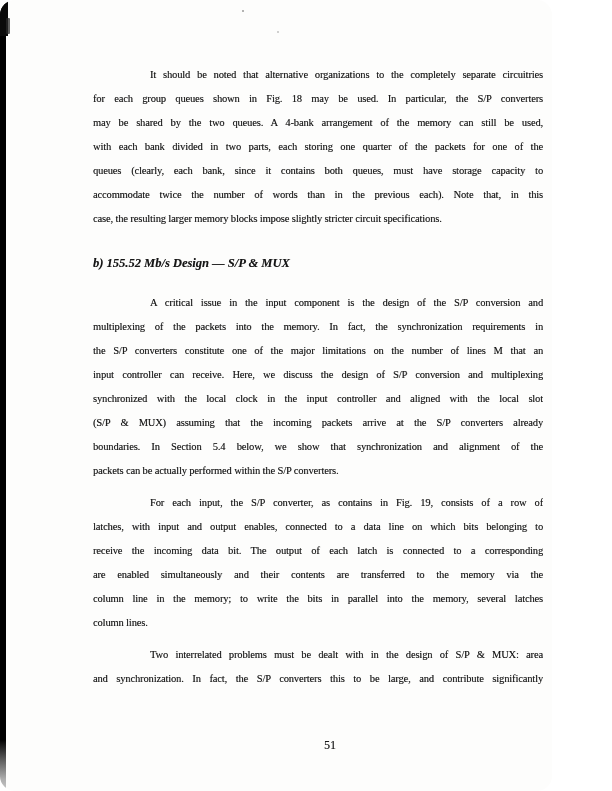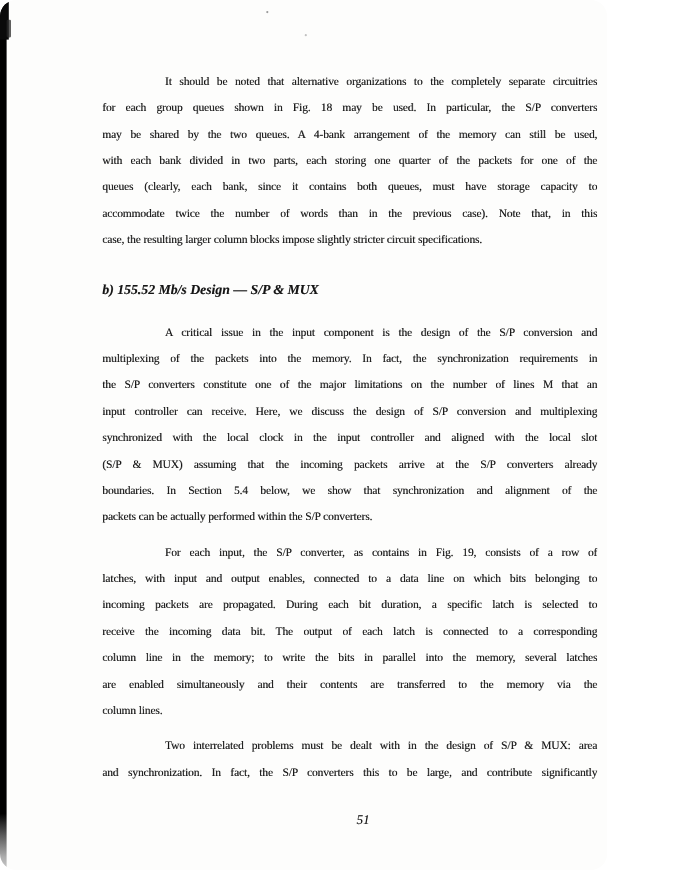--- a/index.html
+++ b/index.html
@@ -75,61 +75,59 @@
 
   .page-number {
     position: absolute;
     top: 736px;
     left: 105px;
     width: 450px;
     text-align: center;
     font-size: 12px;
     line-height: 18px;
     text-shadow: 0.3px 0 0 rgba(0,0,0,0.4);
-    font-style: italic;
   }
 </style>
 </head>
 <body>
 
 <div class="sheet">
   <div class="scan-edge"></div>
   <div class="scan-edge-top"></div>
   <div class="smudge"></div>
   <div class="speck speck-1"></div>
   <div class="speck speck-2"></div>
 
   <section class="content">
     <div class="para">
         <div class="line first">It should be noted that alternative organizations to the completely separate circuitries</div>
         <div class="line">for each group queues shown in Fig. 18 may be used. In particular, the S/P converters</div>
         <div class="line">may be shared by the two queues. A 4-bank arrangement of the memory can still be used,</div>
         <div class="line">with each bank divided in two parts, each storing one quarter of the packets for one of the</div>
         <div class="line">queues (clearly, each bank, since it contains both queues, must have storage capacity to</div>
-        <div class="line">accommodate twice the number of words than in the previous case). Note that, in this</div>
-        <div class="line last">case, the resulting larger column blocks impose slightly stricter circuit specifications.</div>
+        <div class="line">accommodate twice the number of words than in the previous each). Note that, in this</div>
+        <div class="line last">case, the resulting larger memory blocks impose slightly stricter circuit specifications.</div>
       </div>
     <h2 class="heading">b) 155.52 Mb/s Design — S/P &amp; MUX</h2>
     <div class="para">
         <div class="line first">A critical issue in the input component is the design of the S/P conversion and</div>
         <div class="line">multiplexing of the packets into the memory. In fact, the synchronization requirements in</div>
         <div class="line">the S/P converters constitute one of the major limitations on the number of lines M that an</div>
         <div class="line">input controller can receive. Here, we discuss the design of S/P conversion and multiplexing</div>
         <div class="line">synchronized with the local clock in the input controller and aligned with the local slot</div>
         <div class="line">(S/P &amp; MUX) assuming that the incoming packets arrive at the S/P converters already</div>
         <div class="line">boundaries. In Section 5.4 below, we show that synchronization and alignment of the</div>
         <div class="line last">packets can be actually performed within the S/P converters.</div>
       </div>
     <div class="para">
         <div class="line first">For each input, the S/P converter, as contains in Fig. 19, consists of a row of</div>
         <div class="line">latches, with input and output enables, connected to a data line on which bits belonging to</div>
-        <div class="line">incoming packets are propagated. During each bit duration, a specific latch is selected to</div>
         <div class="line">receive the incoming data bit. The output of each latch is connected to a corresponding</div>
+        <div class="line">are enabled simultaneously and their contents are transferred to the memory via the</div>
         <div class="line">column line in the memory; to write the bits in parallel into the memory, several latches</div>
-        <div class="line">are enabled simultaneously and their contents are transferred to the memory via the</div>
         <div class="line last">column lines.</div>
       </div>
     <div class="para">
         <div class="line first">Two interrelated problems must be dealt with in the design of S/P &amp; MUX: area</div>
         <div class="line">and synchronization. In fact, the S/P converters this to be large, and contribute significantly</div>
       </div>
   </section>
 
   <footer class="page-number">51</footer>
 </div>

